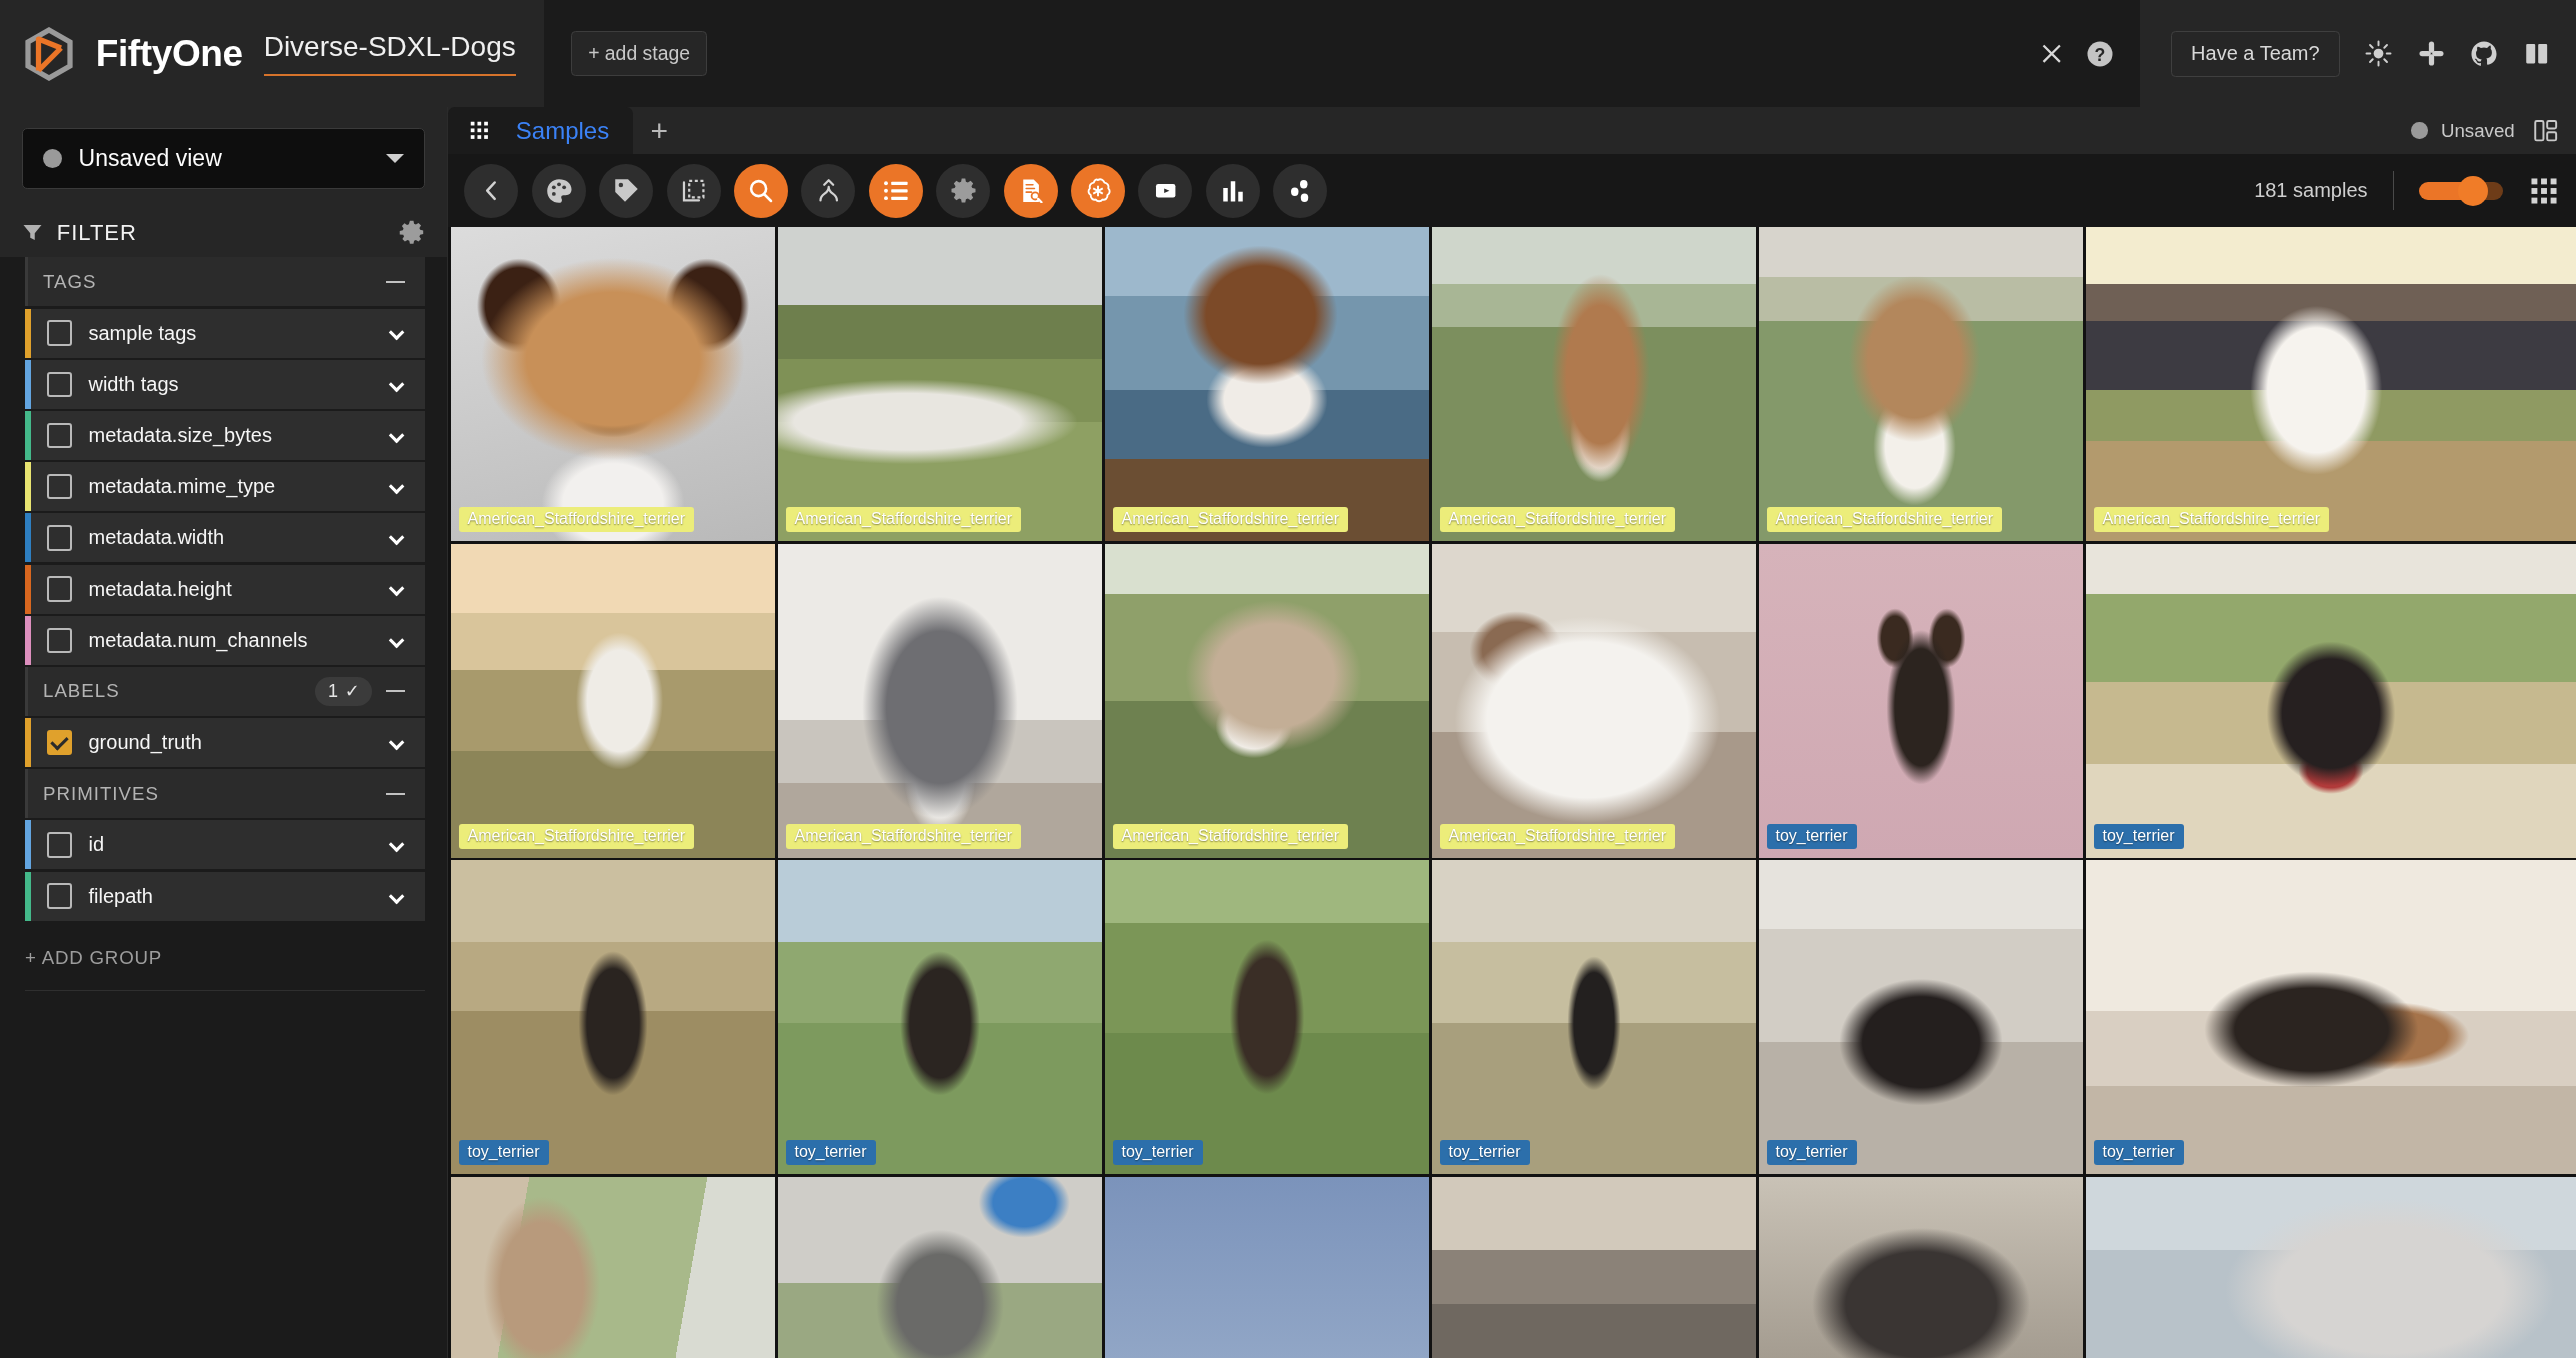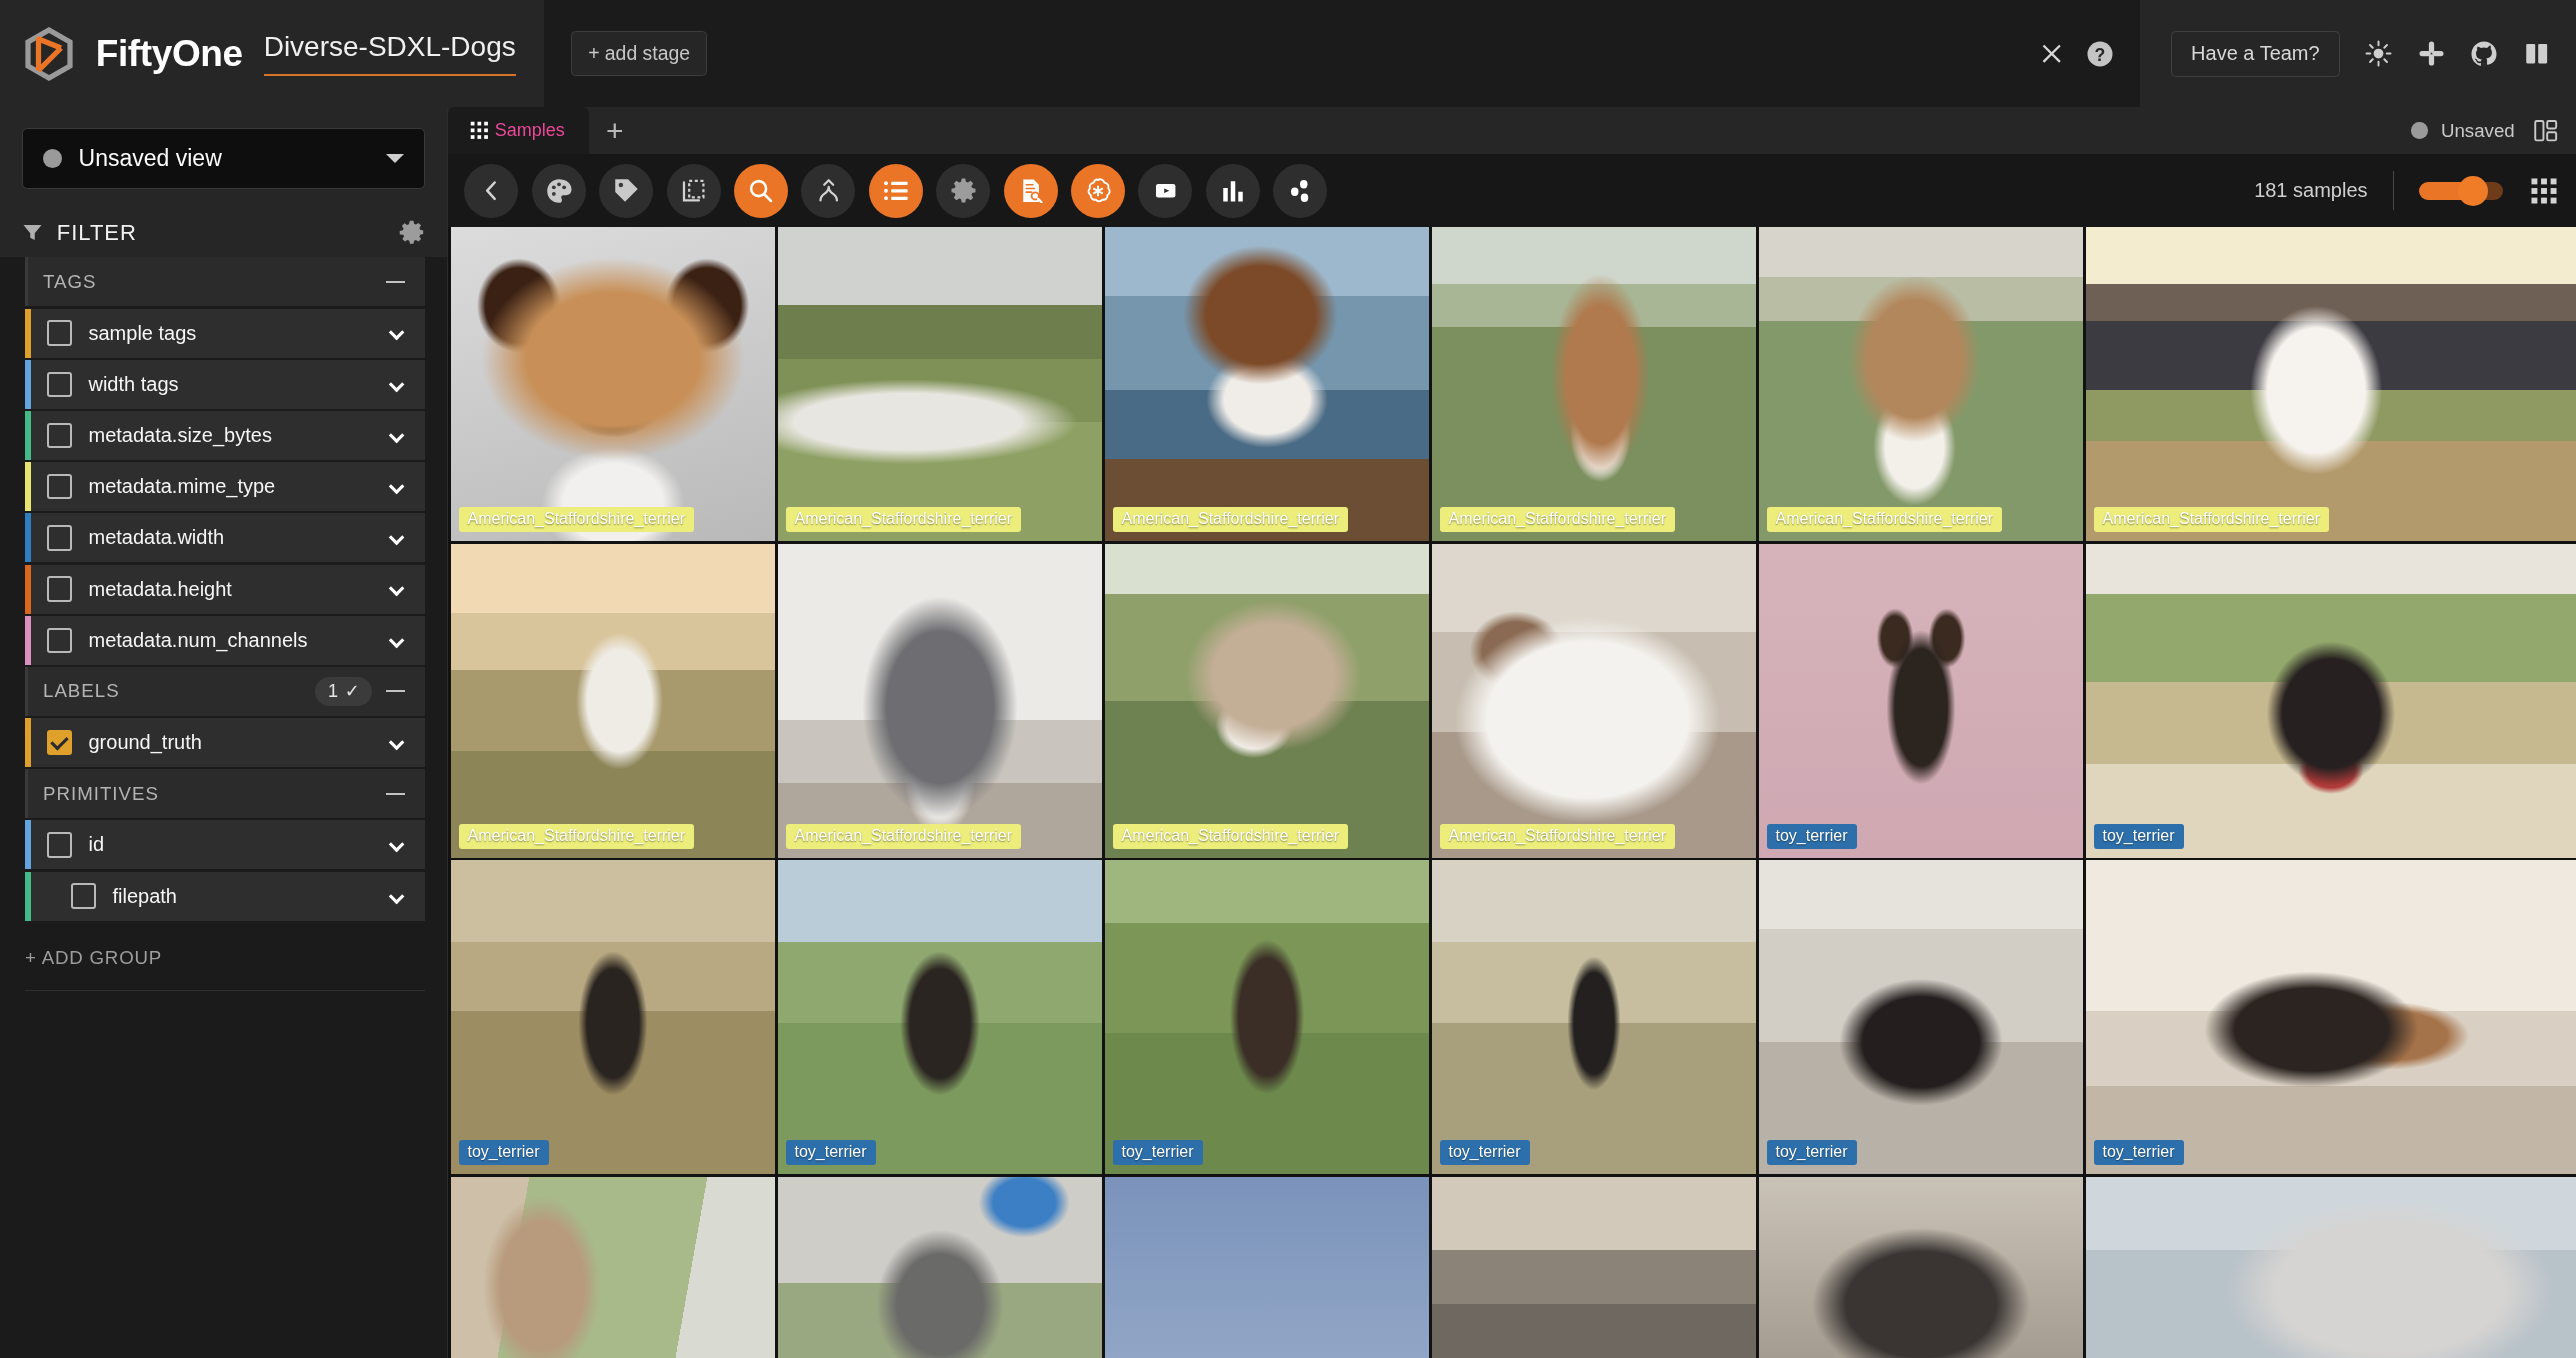--- a/index.html
+++ b/index.html
@@ -134,21 +134,21 @@
 
   #tabbar {
     height: 47px; background: #262626; display: flex; align-items: flex-end;
     position: relative;
   }
   #tab-samples {
     height: 47px; background: #1b1b1b; border-radius: 6.7px 6.7px 0 0;
     display: flex; align-items: center; padding: 0 24px 0 22.4px;
     cursor: pointer;
   }
-  #tab-samples-label { font-size: 18px; color: #ec4899; margin-left: 5px; }
+  #tab-samples-label { font-size: 24px; color: #3b82f6; margin-left: 26px; }
   #tab-plus {
     width: 52px; height: 47px; display: flex; align-items: center;
     justify-content: center; font-size: 30px; color: #b9b9b9; cursor: pointer;
     font-weight: 300;
   }
   #tabbar-right {
     position: absolute; right: 18px; top: 0; height: 47px;
     display: flex; align-items: center; gap: 13.4px;
   }
   #unsaved-dot {
@@ -355,21 +355,21 @@
       </div>
       <div class="section-header">
         <span class="section-title">PRIMITIVES</span>
         <span class="minus-glyph"></span>
       </div>
       <div class="field-row" style="border-left-color: rgb(99, 165, 224);">
         <span class="cbox"></span>
         <span class="field-label">id</span>
         <span class="chev"></span>
       </div>
-      <div class="field-row" style="border-left-color: rgb(68, 185, 138); padding-left: 24px;">
+      <div class="field-row" style="border-left-color: rgb(68, 185, 138);">
         <span class="cbox"></span>
         <span class="field-label">filepath</span>
         <span class="chev"></span>
       </div>
     </div>
 
   <div id="add-group">+ ADD GROUP</div>
   <div id="sidebar-divider"></div>
 </div>
 

